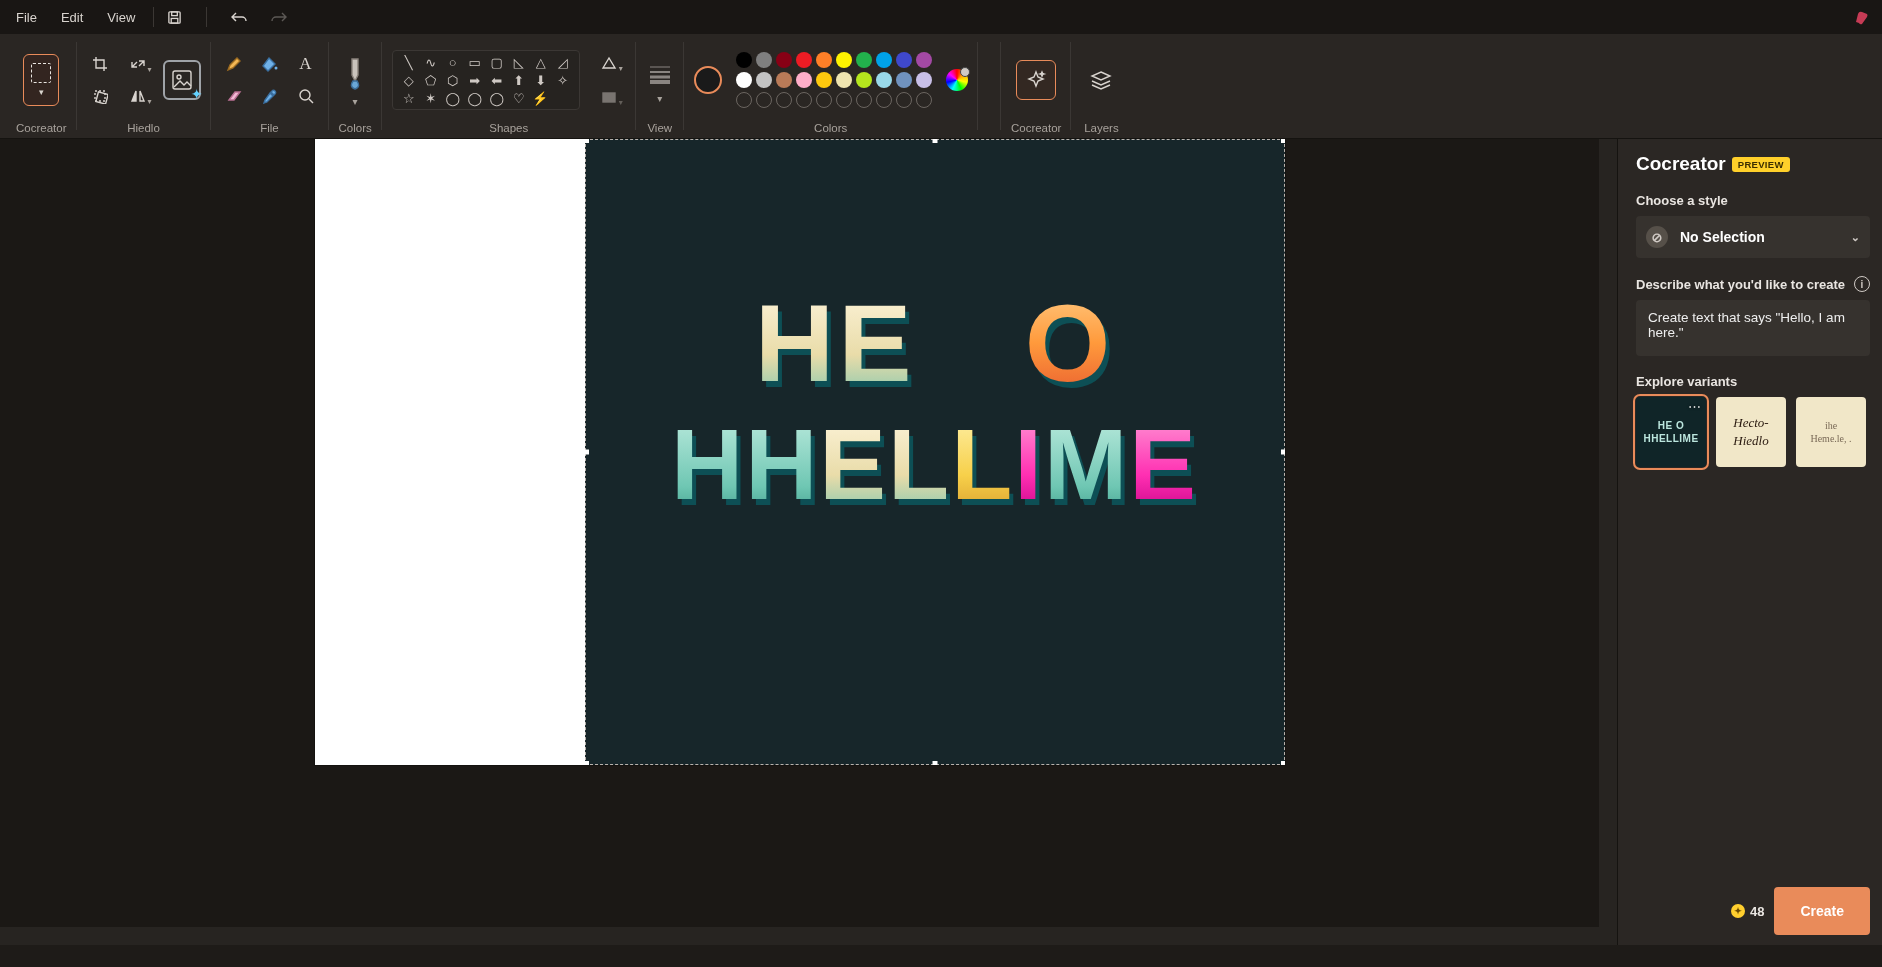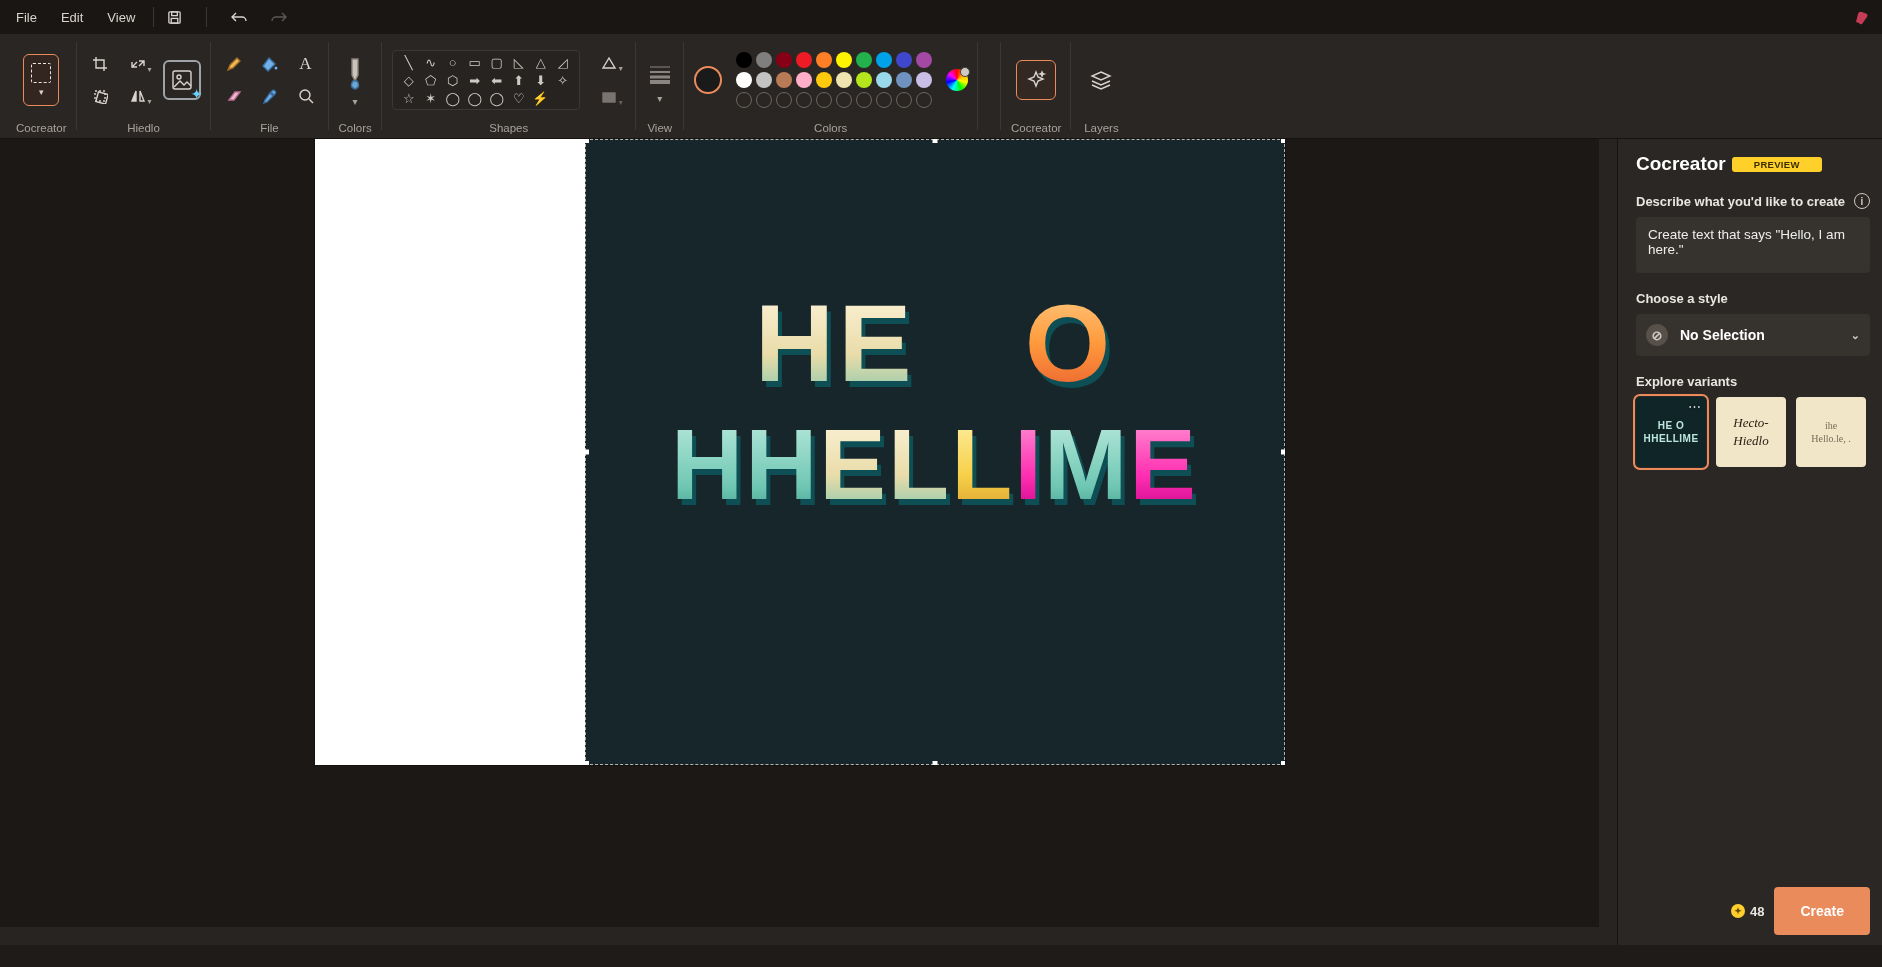--- a/index.html
+++ b/index.html
@@ -135,21 +135,21 @@
   .c-orange{background:linear-gradient(180deg,#ffd08a 0%,#ff9a3c 50%,#e7582e 100%);-webkit-background-clip:text;background-clip:text;color:transparent;}
   .c-yellow{background:linear-gradient(180deg,#fff3b0 0%,#f7d04a 60%,#d69a2a 100%);-webkit-background-clip:text;background-clip:text;color:transparent;}
   
   
   .sidepanel{
     width:265px;background:var(--panel);border-left:1px solid #151310;display:flex;flex-direction:column;
     padding:14px 12px 10px 18px;
   }
   .sp-title{display:flex;align-items:center;gap:6px;}
   .sp-title h2{margin:0;font-size:19px;font-weight:600;color:#fff;}
-  .badge{background:#ffd02a;color:#3b2e00;font-size:9.5px;font-weight:700;padding:2px 22px;border-radius:3px;letter-spacing:.3px;}
+  .badge{background:#ffd02a;color:#3b2e00;font-size:9.5px;font-weight:700;padding:2px 6px;border-radius:3px;letter-spacing:.3px;}
   .sp-row{margin-top:18px;}
   .sp-label{font-size:13px;color:#e9e5e1;font-weight:600;display:flex;align-items:center;justify-content:space-between;}
   .info{width:16px;height:16px;border:1.3px solid #cfc9c4;border-radius:50%;display:flex;align-items:center;justify-content:center;font-size:10px;color:#cfc9c4;}
   .prompt{
     margin-top:8px;background:#36322e;border-radius:4px;min-height:56px;
     padding:10px 12px;color:#eee;font-size:13.5px;outline:none;
   }
   .styleBtn{
     margin-top:8px;background:#36322e;border-radius:4px;height:42px;
     display:flex;align-items:center;gap:12px;padding:0 10px;color:#fff;font-size:14px;font-weight:600;
@@ -508,54 +508,54 @@
   </div>
 
   <div class="sidepanel">
     <div class="sp-title">
       <h2>Cocreator</h2>
       <span class="badge">PREVIEW</span>
     </div>
 
     <div class="sp-row">
       <div class="sp-label">
-        <span>Describe what you'd like to create</span>
-        <span class="info">i</span>
-      </div>
-      <div class="prompt" contenteditable="true" style="">Create text that says "Hello, I am here."</div>
-    </div>
-
-    <div class="sp-row">
-      <div class="sp-label">
           <span>Choose a style</span>
         </div>
       <div class="styleBtn">
         <span class="sicon">⊘</span>
         <span>No Selection</span>
         <span class="schev">⌄</span>
       </div>
+    </div>
+
+    <div class="sp-row">
+      <div class="sp-label">
+        <span>Describe what you'd like to create</span>
+        <span class="info">i</span>
+      </div>
+      <div class="prompt" contenteditable="true" style="">Create text that says "Hello, I am here."</div>
     </div>
 
     <div class="sp-row">
       <div class="sp-label">
           <span>Explore variants</span>
         </div>
       <div class="variants">
         <div class="vcard v1 sel">
           <span class="dots">⋯</span>
           <div class="t1">HE O</div>
           <div class="t1">HHELLIME</div>
         </div>
         <div class="vcard v2">
           <div class="t1">Hecto-</div>
           <div class="t1">Hiedlo</div>
         </div>
         <div class="vcard v3">
           <div class="t1">ihe</div>
-          <div class="t1">Hello.le, .</div>
+          <div class="t1">Heme.le, .</div>
         </div>
       </div>
     </div>
 
     <div class="sp-footer">
       <div class="coins">
         <span class="coin">✦</span>
         <span>48</span>
       </div>
       <button class="createBtn">Create</button>

